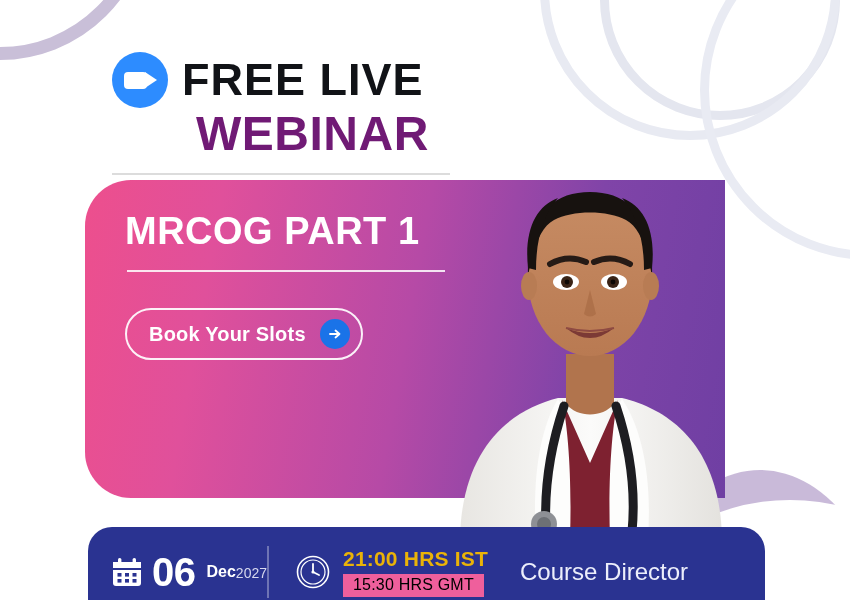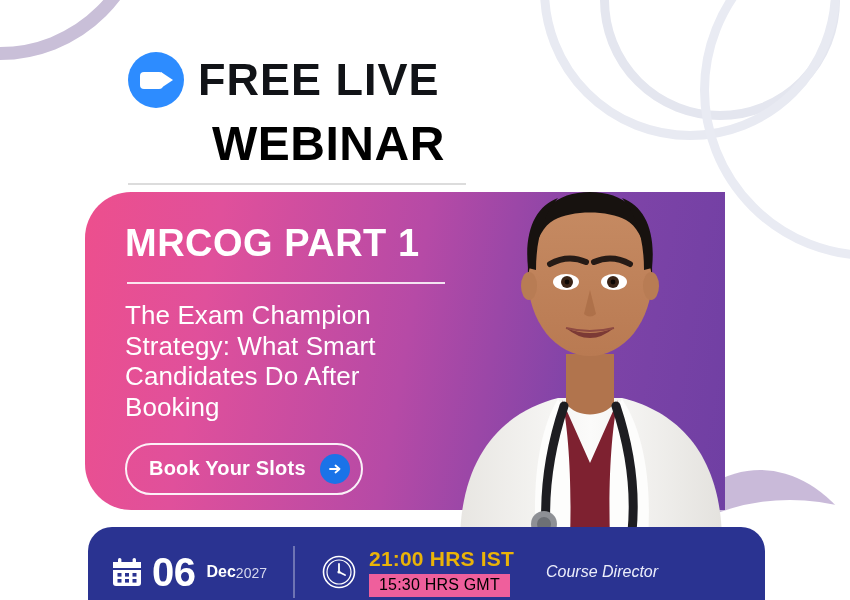--- a/index.html
+++ b/index.html
@@ -30,21 +30,21 @@
     width:260px; height:190px; border-radius:50% 50% 0 0 / 100% 100% 0 0;
     background:#c0aed2; opacity:.85;
   }
   .wave-br2 {
     position:absolute; right:-90px; bottom:-110px;
     width:300px; height:210px; border-radius:50%;
     background:#ffffff;
   }
 
   
-  .header { position:absolute; left:128px; top:52px; width:350px; }
+  .header { position:absolute; left:112px; top:52px; width:350px; }
   .header-row { display:flex; align-items:center; gap:14px; }
   .zoom-icon {
     width:56px; height:56px; border-radius:50%;
     background:#2d8cff; position:relative; flex:none;
   }
   .zoom-icon .cam-body {
     position:absolute; left:12px; top:20px; width:23px; height:17px;
     background:#fff; border-radius:4px;
   }
   .zoom-icon .cam-lens {
@@ -52,30 +52,30 @@
     width:0; height:0;
     border-top:8px solid transparent;
     border-bottom:8px solid transparent;
     border-left:12px solid #fff;
   }
   .free-live {
     font-size:45px; font-weight:bold; color:#111317;
     letter-spacing:1px; line-height:.98; white-space:nowrap;
   }
   .webinar {
-    font-size:48px; font-weight:bold; color:#000000;
-    letter-spacing:.5px; line-height:1.02; margin-top:12px; margin-left:84px;
+    font-size:48px; font-weight:bold; color:#701a75;
+    letter-spacing:.5px; line-height:1.02; margin-top:2px; margin-left:84px;
   }
   .head-divider {
     height:2px; background:#dcdcdc; margin-top:14px; width:338px;
   }
 
   
   .promo-card {
-    position:absolute; left:85px; top:192px;
+    position:absolute; left:85px; top:180px;
     width:640px; height:318px;
     border-radius:46px 0 0 46px;
     background:linear-gradient(100deg,#ed4f8d 0%,#e0509b 20%,#b64aa6 50%,#8044a8 75%,#6f3fa3 100%);
     padding:32px 0 0 40px;
     overflow:hidden;
   }
   .course-title {
     font-size:38px; font-weight:bold; color:#ffffff;
     letter-spacing:.5px; line-height:1;
   }
@@ -105,41 +105,41 @@
   
   .info-bar {
     position:absolute; left:88px; top:527px;
     width:677px; height:90px;
     background:#2a3391;
     border-radius:24px 24px 0 0;
     display:flex; align-items:center;
     padding-left:22px; gap:0;
   }
   .info-seg { display:flex; align-items:center; }
-  .seg-date { gap:8px; padding-right:26px; }
+  .seg-date { gap:8px; }
   .vdiv { width:2px; height:52px; background:rgba(255,255,255,.32); }
   .seg-time { gap:12px; padding:0 18px 0 26px; }
   .seg-speaker { padding-left:14px; flex-direction:column; align-items:flex-start; }
 
   .cal-icon { width:34px; height:34px; position:relative; flex:none; }
   .day-num { font-size:40px; font-weight:bold; color:#fff; line-height:1; letter-spacing:-.5px; }
   .day-my { display:flex; line-height:1; margin-left:3px; }
   .mon { font-size:16px; font-weight:bold; color:#fff; }
   .yr { font-size:14px; color:#d7d9ee; margin-top:2px; }
 
   .clock-icon { width:36px; height:36px; flex:none; }
   .time-stack { display:flex; flex-direction:column; align-items:flex-start; gap:3px; }
   .time-ist { font-size:21px; font-weight:bold; color:#eab308; letter-spacing:.2px; }
   .time-gmt {
     font-size:16px; color:#000000; background:#ef5f9c;
     padding:2px 10px 3px; letter-spacing:.2px; font-weight:normal;
   }
 
   .doc-name { font-size:24px; font-weight:bold; color:#fff; letter-spacing:.2px; }
-  .doc-role { font-size:16px; color:#eceefb; margin-top:0; align-self:center;font-style:italic; }
+  .doc-role { font-size:24px; color:#eceefb; margin-top:0; align-self:center; }
 </style>
 </head>
 <body>
 
 <div class="stage">
 
   <div class="bg-deco">
     <div class="ring-tl"></div>
     <div class="deco-ring ring-a"></div>
     <div class="deco-ring ring-b"></div>
@@ -156,21 +156,20 @@
       </div>
       <div class="free-live">FREE LIVE</div>
     </div>
     <div class="webinar">WEBINAR</div>
     <div class="head-divider"></div>
   </div>
 
   <div class="promo-card">
     <div class="course-title">MRCOG PART 1</div>
     <div class="title-rule"></div>
-    <div class="course-sub">The Exam Champion Strategy: What Smart Candidates Do After Booking</div>
     <div class="cta">
       <span class="cta-label">Book Your Slots</span>
       <span class="cta-arrow">
         <svg width="16" height="16" viewBox="0 0 16 16" aria-hidden="true">
           <path d="M3 8 h9 M8.5 4.5 L12.5 8 L8.5 11.5" fill="none" stroke="#fff" stroke-width="1.8" stroke-linecap="round" stroke-linejoin="round"></path>
         </svg>
       </span>
     </div>
   </div>
 

